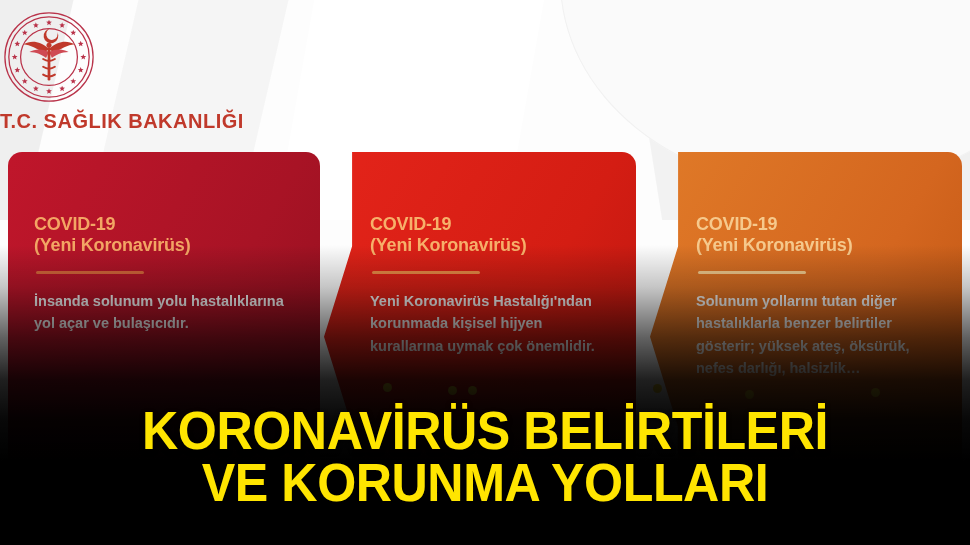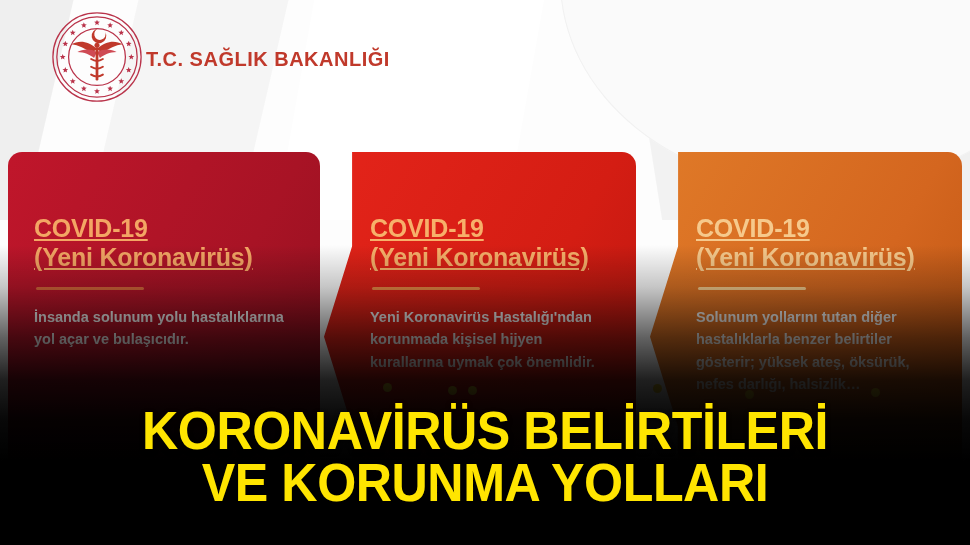--- a/index.html
+++ b/index.html
@@ -26,23 +26,22 @@
   .bg-band.b4{ left:640px;  width:120px; transform:skewX(9deg); background:#f0f0f0;}
   .bg-band.b5{ left:820px;  width:200px; transform:skewX(11deg); background:#ededed;}
   .bg-arc{
     position:absolute; width:520px; height:420px; top:-230px; left:560px;
     border-radius:50%; background:#fafafa; box-shadow:0 0 0 1px #f1f1f1 inset;
   }
 
   
   #logo-block{
     position:absolute; top:8px; left:0; width:970px;
-    display:flex; flex-direction:row; align-items:center;
+    display:flex; flex-direction:column; align-items:flex-start;
     z-index:6;
-    padding-left:48px;
   }
   .seal{ width:98px; height:98px; }
   .logo-text{
     margin-top:4px;
     font-size:20px; font-weight:bold; letter-spacing:.5px;
     color:#c0392b;
     font-family:"Liberation Sans", sans-serif;
   }
 
   
@@ -73,23 +72,22 @@
   }
   .panel.p3{
     left:650px; width:312px;
     background:linear-gradient(120deg,#e07a28 0%,#d4661f 55%,#b8500f 100%);
     border-top-right-radius:14px;
     clip-path: polygon(9% 0, 100% 0, 100% 100%, 9% 100%, 9% 70%, 0 47%, 9% 24%);
   }
   .panel.p2 .inner, .panel.p3 .inner{ margin-left:20px; }
 
   .panel .heading{
-    font-size:25px; font-weight:bold; line-height:1.16;
+    font-size:18px; font-weight:bold; line-height:1.16;
     letter-spacing:-.2px;
-    text-decoration:underline;
   }
   .panel.p1 .heading{ color:#f3a664; }
   .panel.p2 .heading{ color:#f7b06a; }
   .panel.p3 .heading{ color:#f6c98c; }
 
   .rule{ width:108px; height:3px; margin:15px 0 16px 2px; border-radius:2px; }
   .panel.p1 .rule{ background:#d4663a; }
   .panel.p2 .rule{ background:#ea8a46; }
   .panel.p3 .rule{ background:#f3cb8e; }
 

